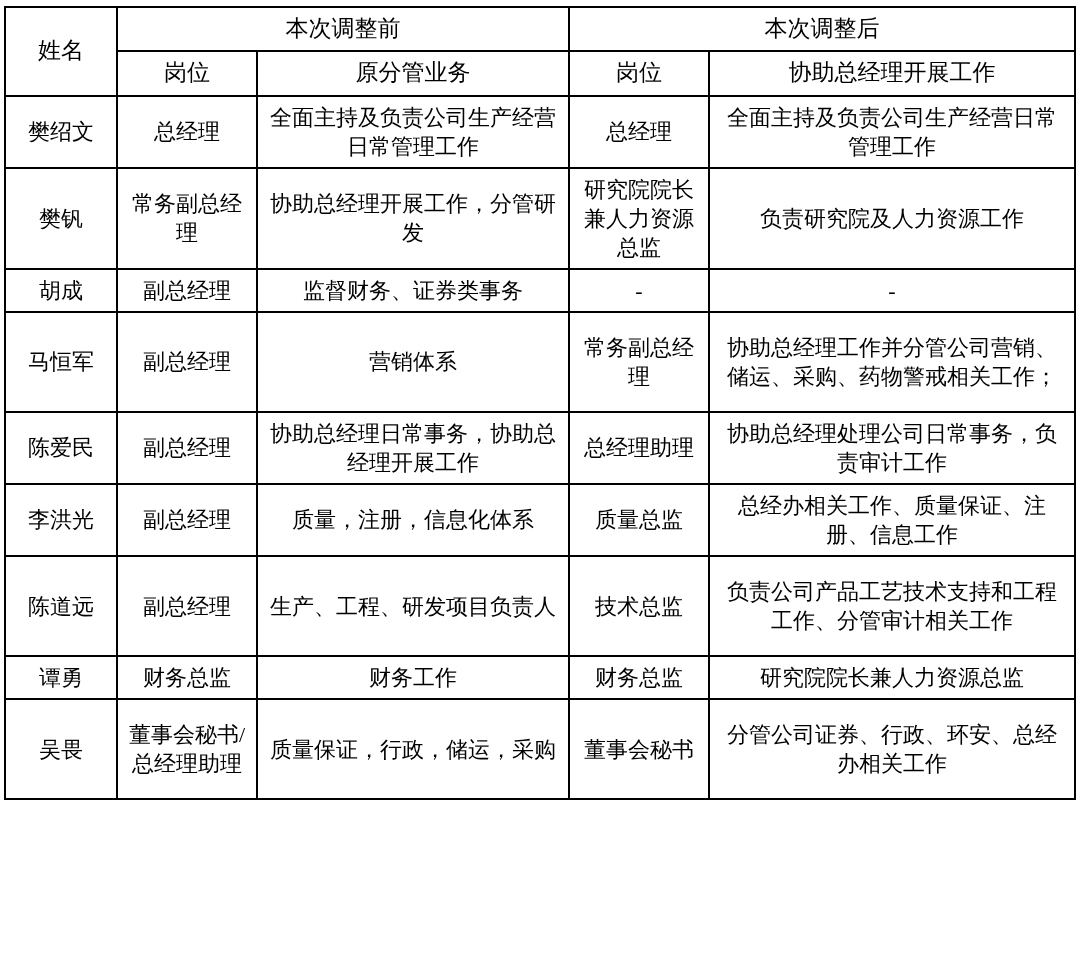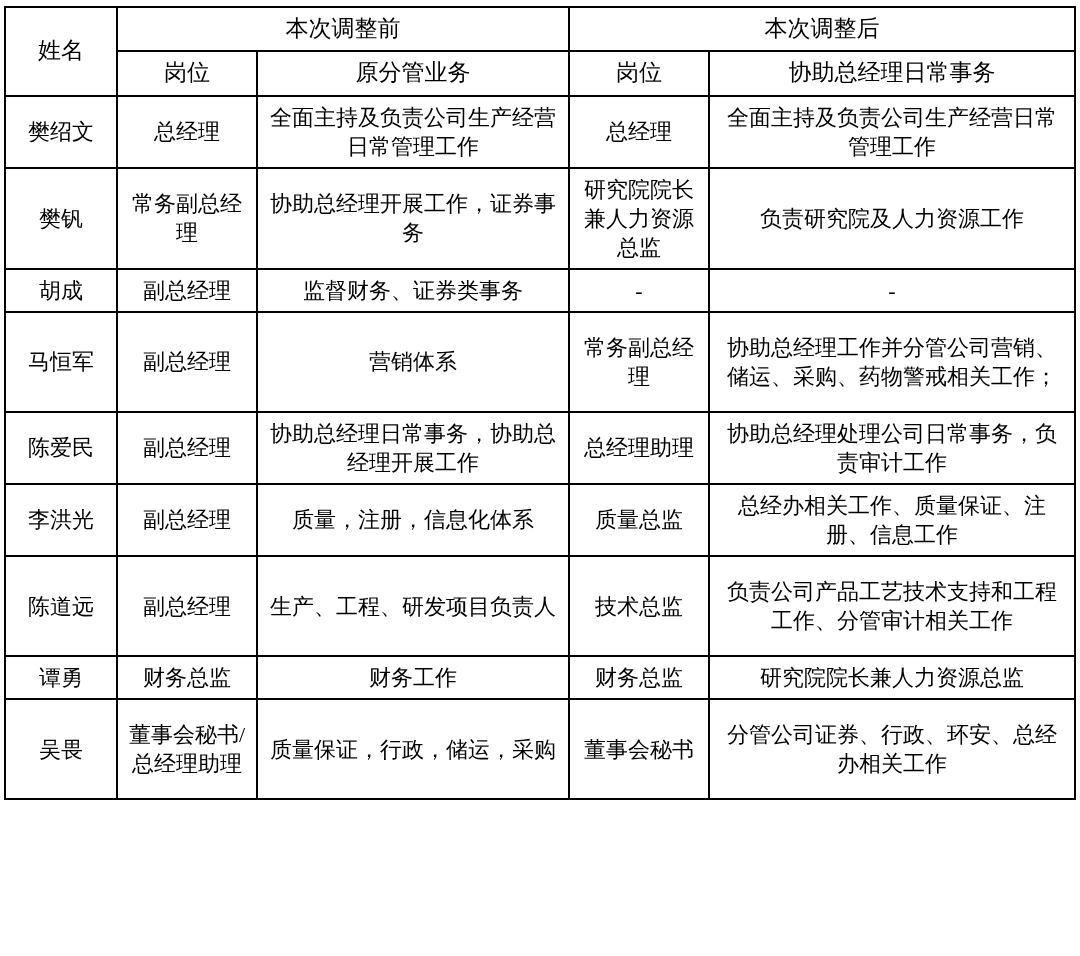--- a/index.html
+++ b/index.html
@@ -78,35 +78,35 @@
     <thead>
       <tr>
         <th rowspan="2" class="name-head">姓名</th>
         <th colspan="2" class="group-head">本次调整前</th>
         <th colspan="2" class="group-head">本次调整后</th>
       </tr>
       <tr>
         <th>岗位</th>
         <th>原分管业务</th>
         <th>岗位</th>
-        <th>协助总经理日常事务</th>
+        <th>协助总经理开展工作</th>
       </tr>
     </thead>
     <tbody>
       <tr>
         <td>樊绍文</td>
         <td>总经理</td>
         <td>全面主持及负责公司生产经营日常管理工作</td>
         <td>总经理</td>
         <td>全面主持及负责公司生产经营日常管理工作</td>
       </tr>
       <tr>
         <td class="cell-tall">樊钒</td>
         <td>常务副总经理</td>
-        <td>协助总经理开展工作，证券事务</td>
+        <td>协助总经理开展工作，分管研发</td>
         <td>研究院院长兼人力资源总监</td>
         <td>负责研究院及人力资源工作</td>
       </tr>
       <tr>
         <td>胡成</td>
         <td>副总经理</td>
         <td>监督财务、证券类事务</td>
         <td class="dash">-</td>
         <td class="dash">-</td>
       </tr>

